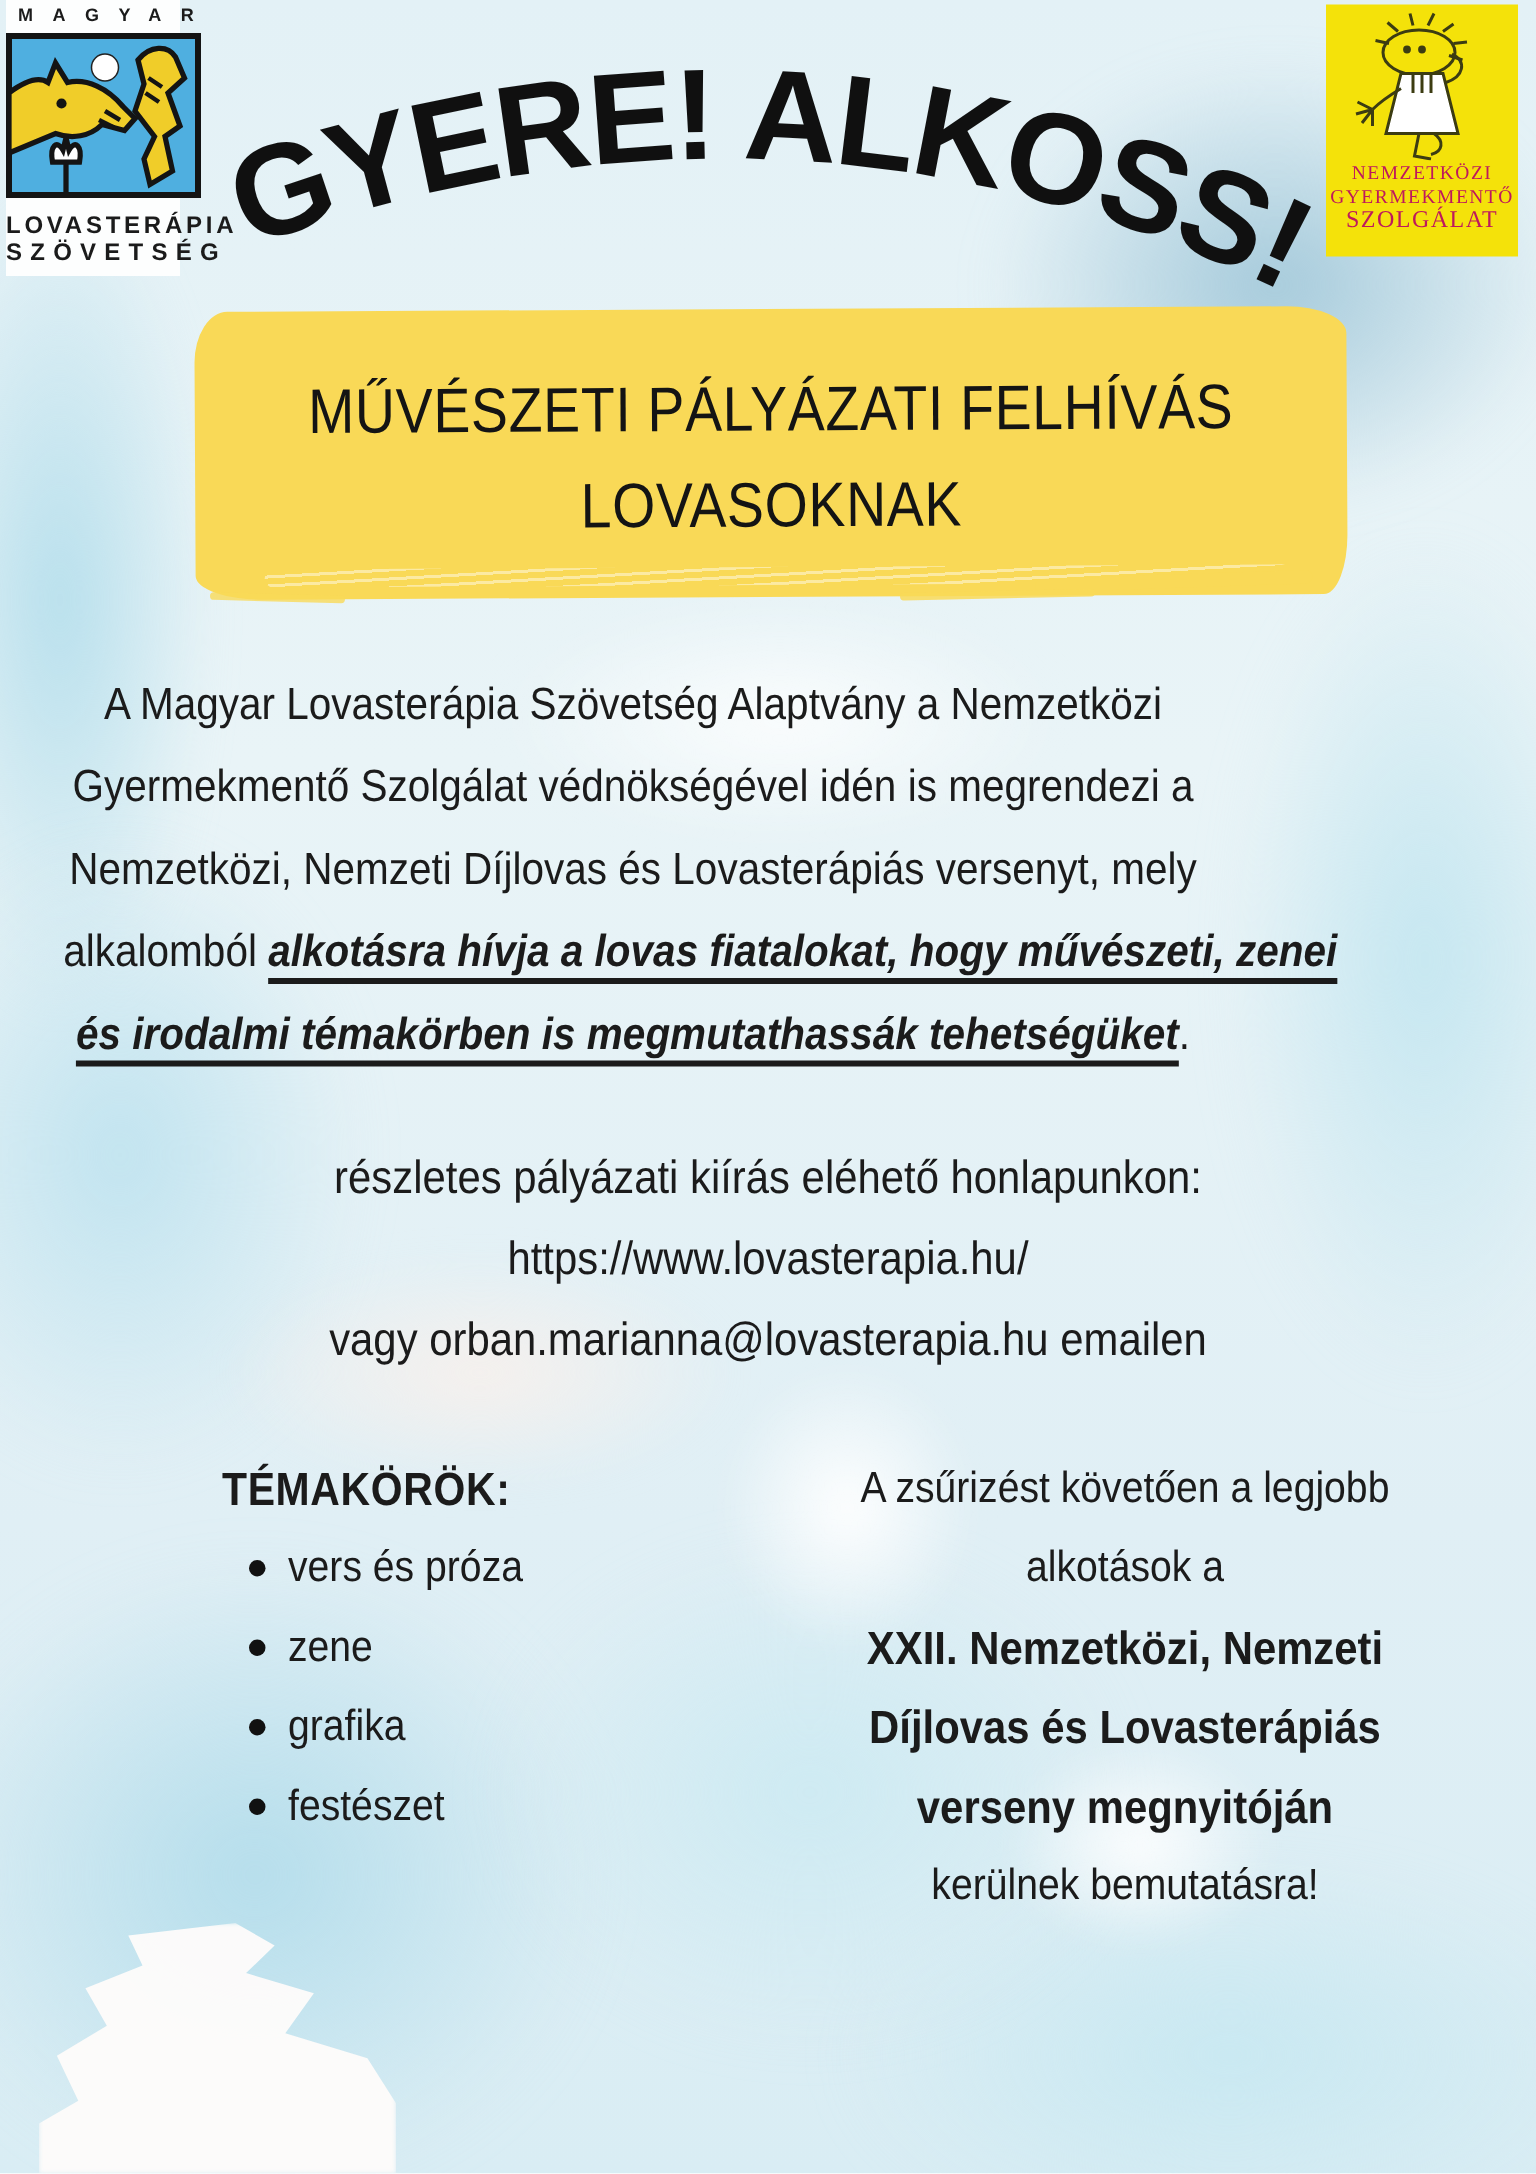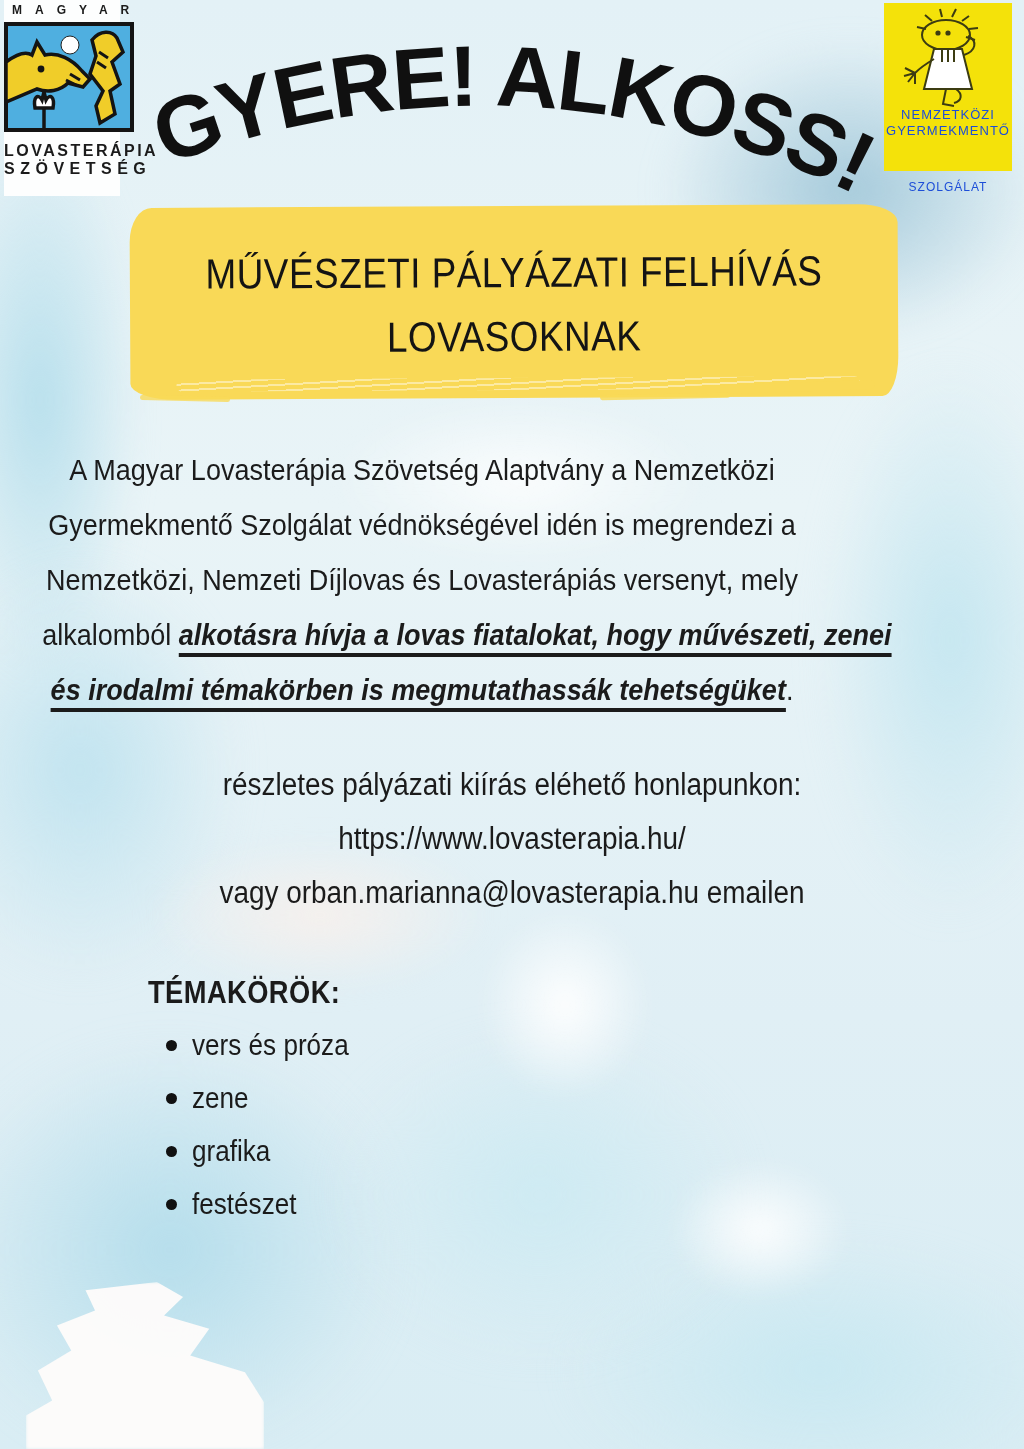--- a/index.html
+++ b/index.html
@@ -20,31 +20,31 @@
   .w2{left:670px; top:1160px; width:180px; height:140px; background:radial-gradient(closest-side,rgba(255,255,255,.9),rgba(255,255,255,0)); filter:blur(10px);}
   .w3{left:150px; top:840px; width:340px; height:150px; background:radial-gradient(closest-side,rgba(250,240,235,.85),rgba(250,240,235,0)); filter:blur(14px);}
   .w4{left:330px; top:400px; width:380px; height:160px; background:radial-gradient(closest-side,rgba(255,255,255,.8),rgba(255,255,255,0)); filter:blur(14px);}
   .torn{
     position:absolute; left:26px; top:1282px; width:238px; height:167px; background:#fdfbfa;
     clip-path:polygon(55% 0,66% 9%,58% 20%,77% 28%,69% 44%,92% 54%,100% 72%,100% 100%,0 100%,0 80%,11% 71%,5% 53%,19% 41%,13% 26%,29% 17%,25% 5%);
     filter:blur(1.5px); opacity:.97; pointer-events:none;
   }
 
   
-  .logo-left{position:absolute; left:4px; top:0; width:116px; background:#fdfefe; padding-bottom:18px; }
+  .logo-left{position:absolute; left:4px; top:0; width:116px; background:#fdfefe; padding-bottom:6px; }
   .logo-left .magyar{font-size:12px; font-weight:700; letter-spacing:13px; text-indent:8px; line-height:20px; white-space:nowrap;}
   .logo-left svg{display:block; margin:2px auto 8px auto;}
   .logo-left .lname{font-size:16px; font-weight:700; letter-spacing:2.5px; line-height:18px; white-space:nowrap;}
   .logo-left .lname2{letter-spacing:5.5px;}
 
   
   .logo-right{position:absolute; left:884px; top:3px; width:128px; height:168px; background:#f4e20a; text-align:center;}
   .logo-right svg{display:block; margin:4px auto 0 auto;}
-  .logo-right .ntext{font-family:Liberation Sans, sans-serif; color:#1d4ed8; line-height:16px; letter-spacing:1px; white-space:nowrap;}
-  .nt1{font-size:13px;} .nt2{font-size:13px;} .nt3{font-size:12px;margin-top:40px;}
+  .logo-right .ntext{font-family:Liberation Serif, serif; color:#be185d; line-height:16px; letter-spacing:1px; white-space:nowrap;}
+  .nt1{font-size:13px;} .nt2{font-size:13px;} .nt3{font-size:16px;}
 
   
   .title-wrap{position:absolute; left:140px; top:12px; width:760px; height:210px;}
   .title-wrap text{font-family:"Liberation Sans", sans-serif; font-weight:700; font-size:86px; letter-spacing:-2px; fill:#101010;}
 
   
   .banner{
     position:absolute; left:130px; top:206px; width:768px; height:192px;
     background:#f9d957; transform:rotate(-0.3deg);
     border-radius:22px 40px 16px 46px / 34px 18px 40px 16px;
@@ -201,15 +201,23 @@
           <span class="bullet"></span>
           <span class="titem">grafika</span>
         </li>
       <li>
           <span class="bullet"></span>
           <span class="titem">festészet</span>
         </li>
     </ul>
   </div>
 
+  <div class="jury">
+    <span class="jl">A zsűrizést követően a legjobb</span>
+    <span class="jl">alkotások a</span>
+    <span class="jl jb">XXII. Nemzetközi, Nemzeti</span>
+    <span class="jl jb">Díjlovas és Lovasterápiás</span>
+    <span class="jl jb">verseny megnyitóján</span>
+    <span class="jl">kerülnek bemutatásra!</span>
+  </div>
 
 
 </div>
 
 </body></html>

